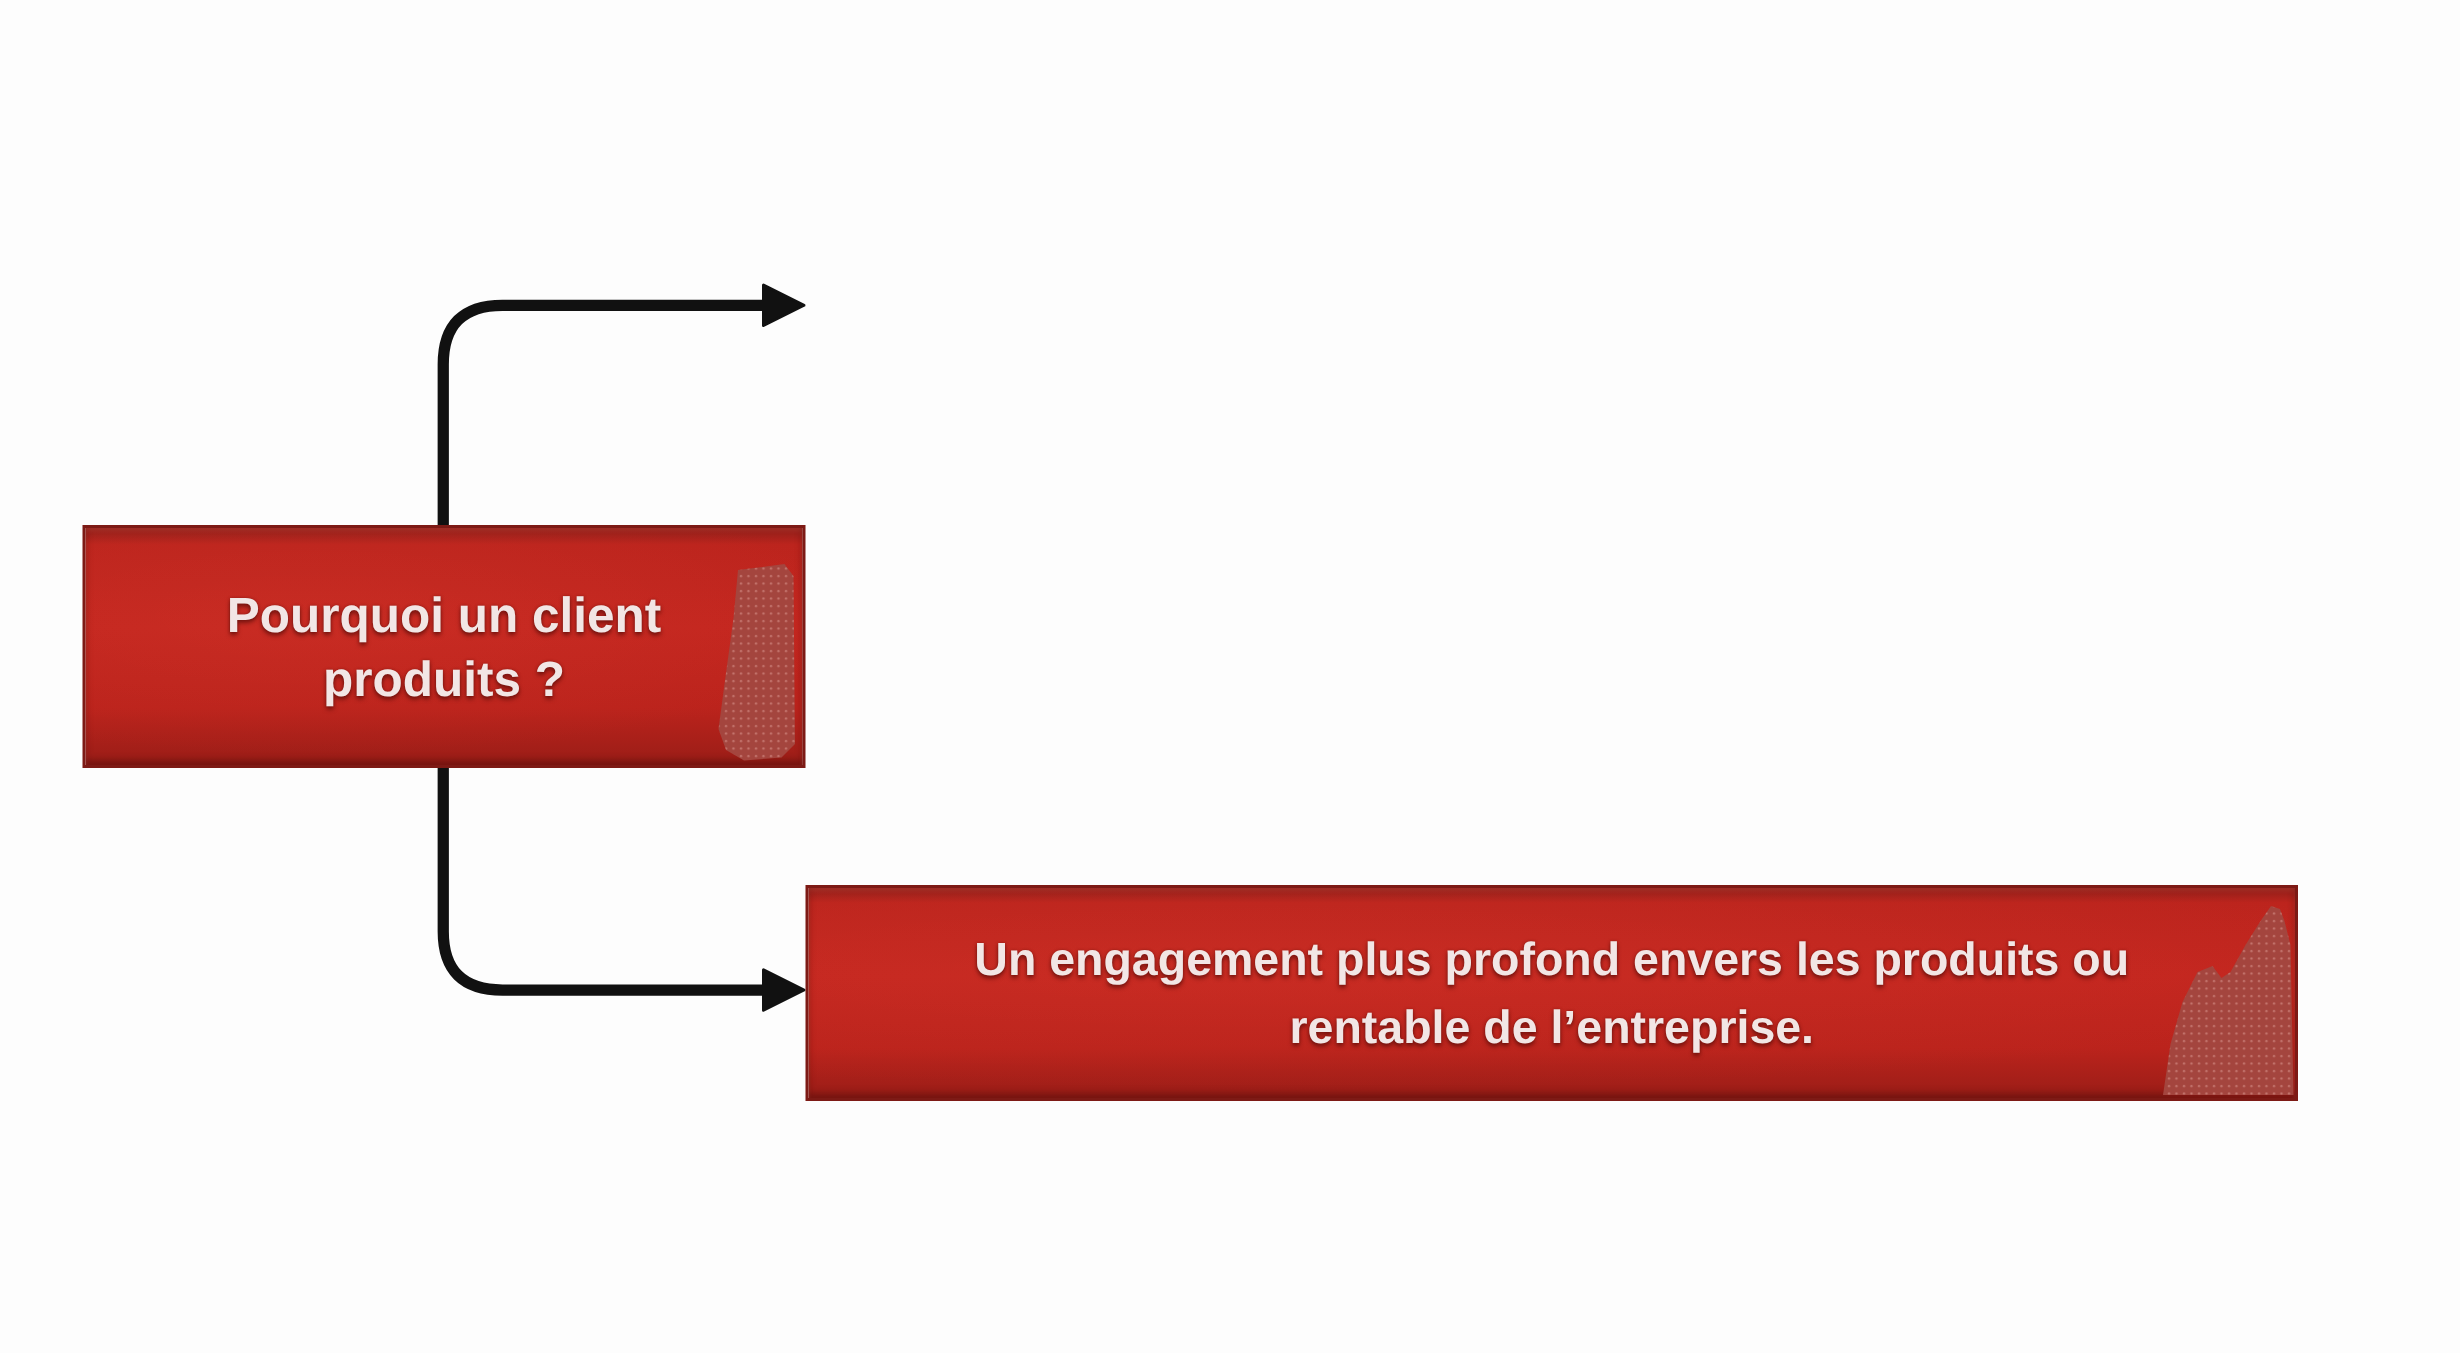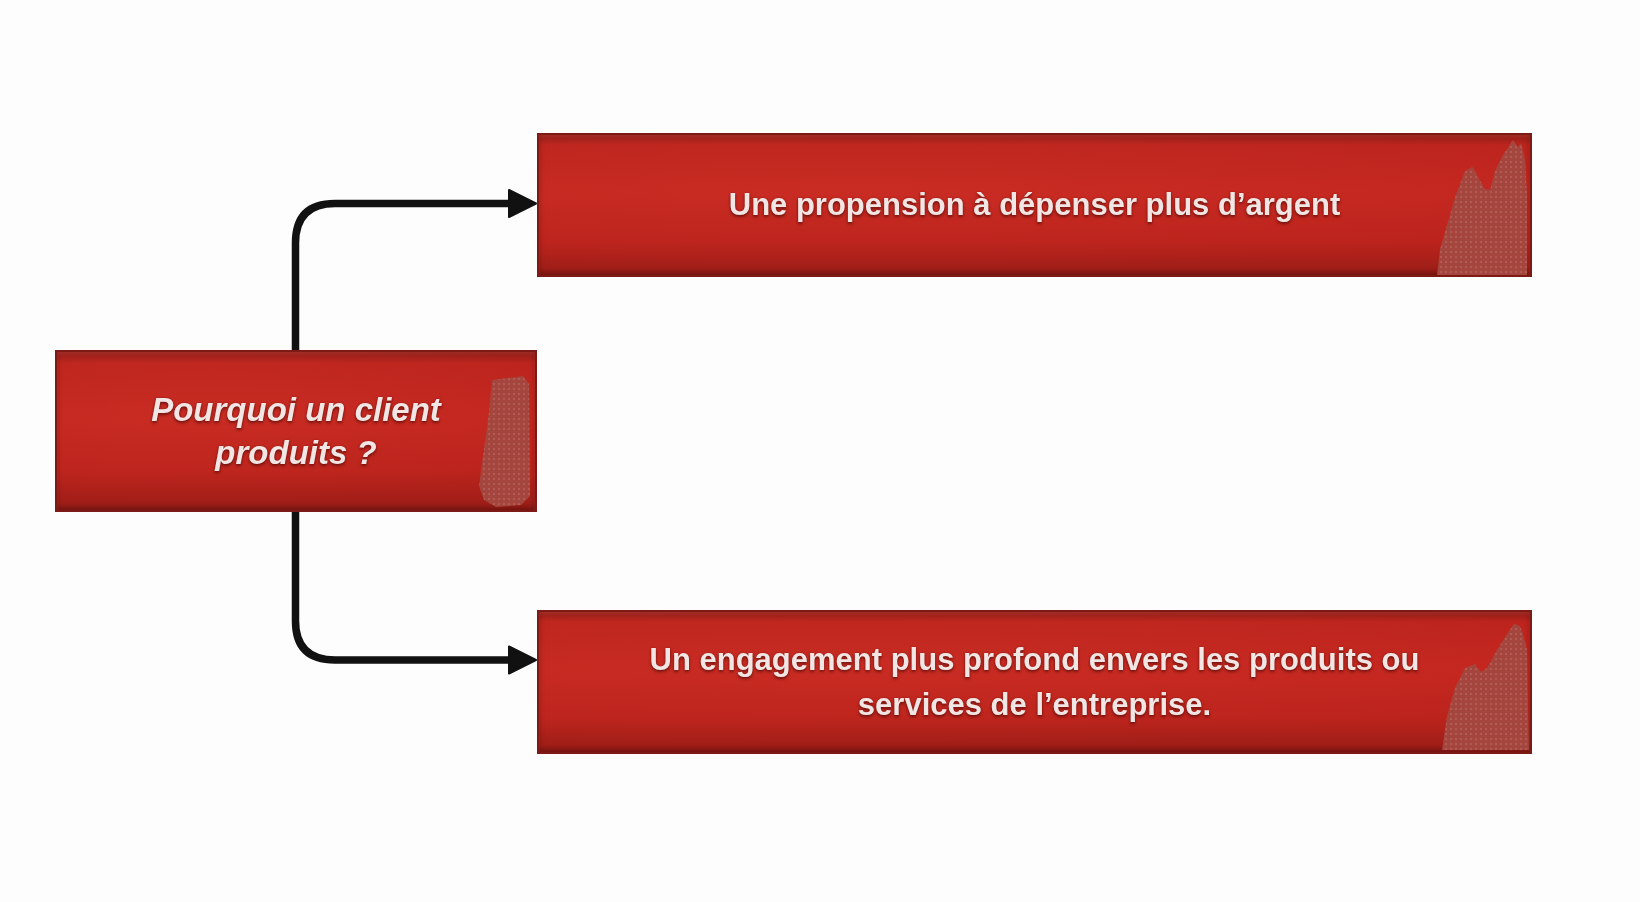--- a/index.html
+++ b/index.html
@@ -21,26 +21,26 @@
   }
   .blob{position:absolute;left:0;top:0;pointer-events:none;}
   .box-text{
     position:relative;z-index:2;
     color:#f2e6e5;font-weight:bold;text-align:center;
     text-shadow:0 2px 3px rgba(70,8,5,0.60), 0 0 2px rgba(110,20,14,0.55);
   }
   .line{display:block;}
 
   #node-question{left:55px;top:350px;width:482px;height:162px;}
-  #node-question .box-text{font-size:33px;line-height:43px;font-style:italic;}
+  #node-question .box-text{font-size:33px;line-height:43px;}
 
   #node-top{left:537px;top:133px;width:995px;height:144px;}
   #node-top .box-text{font-size:31px;line-height:40px;}
 
-  #node-bottom{left:537px;top:590px;width:995px;height:144px;margin-top:20px;}
+  #node-bottom{left:537px;top:590px;width:995px;height:144px;}
   #node-bottom .box-text{font-size:31px;line-height:45px;}
 </style>
 </head>
 <body>
 
 <div class="stage">
 
   <svg class="connectors" viewBox="0 0 1640 902" xmlns="http://www.w3.org/2000/svg">
     <path class="arrow-line" d="M 295.5 350 L 295.5 243 Q 295.5 203.5 335 203.5 L 509 203.5"></path>
     <polygon class="arrow-head" points="509,190 536,203.5 509,217"></polygon>
@@ -57,44 +57,30 @@
       </defs>
       <polygon fill="#a4453e" points="435,28 466,24 472,32 473,144 464,153 439,155 427,148 422,134 426,104 432,60"></polygon>
       <polygon fill="url(#dotsQ)" points="435,28 466,24 472,32 473,144 464,153 439,155 427,148 422,134 426,104 432,60"></polygon>
     </svg>
     <div class="box-text">
       <span class="line">Pourquoi un client</span>
       <span class="line">produits ?</span>
     </div>
   </div>
 
-  <div class="box" id="node-top">
-    <svg class="blob" width="991" height="140" viewBox="0 0 991 140" xmlns="http://www.w3.org/2000/svg">
-      <defs>
-        <pattern id="dotsT" width="5" height="5" patternUnits="userSpaceOnUse">
-          <circle cx="2" cy="2" r="0.8" fill="rgba(236,176,168,0.45)"></circle>
-        </pattern>
-      </defs>
-      <polygon fill="#a4453e" points="898,140 901,114 908,90 916,62 926,36 934,32 939,42 946,54 951,55 956,36 964,20 974,5 979,12 982,8 986,24 988,58 988,140"></polygon>
-      <polygon fill="url(#dotsT)" points="898,140 901,114 908,90 916,62 926,36 934,32 939,42 946,54 951,55 956,36 964,20 974,5 979,12 982,8 986,24 988,58 988,140"></polygon>
-    </svg>
-    <div class="box-text">
-      <span class="line">Une propension à dépenser plus d’argent</span>
-    </div>
-  </div>
 
   <div class="box" id="node-bottom">
     <svg class="blob" width="991" height="140" viewBox="0 0 991 140" xmlns="http://www.w3.org/2000/svg">
       <defs>
         <pattern id="dotsB" width="5" height="5" patternUnits="userSpaceOnUse">
           <circle cx="2" cy="2" r="0.8" fill="rgba(236,176,168,0.45)"></circle>
         </pattern>
       </defs>
       <polygon fill="#a4453e" points="903,138 908,104 916,76 926,56 936,52 942,60 948,56 958,38 968,22 975,12 981,14 984,22 988,38 990,138"></polygon>
       <polygon fill="url(#dotsB)" points="903,138 908,104 916,76 926,56 936,52 942,60 948,56 958,38 968,22 975,12 981,14 984,22 988,38 990,138"></polygon>
     </svg>
     <div class="box-text">
       <span class="line">Un engagement plus profond envers les produits ou</span>
-      <span class="line">services de l’entreprise.</span>
+      <span class="line">rentable de l’entreprise.</span>
     </div>
   </div>
 
 </div>
 
 </body></html>

